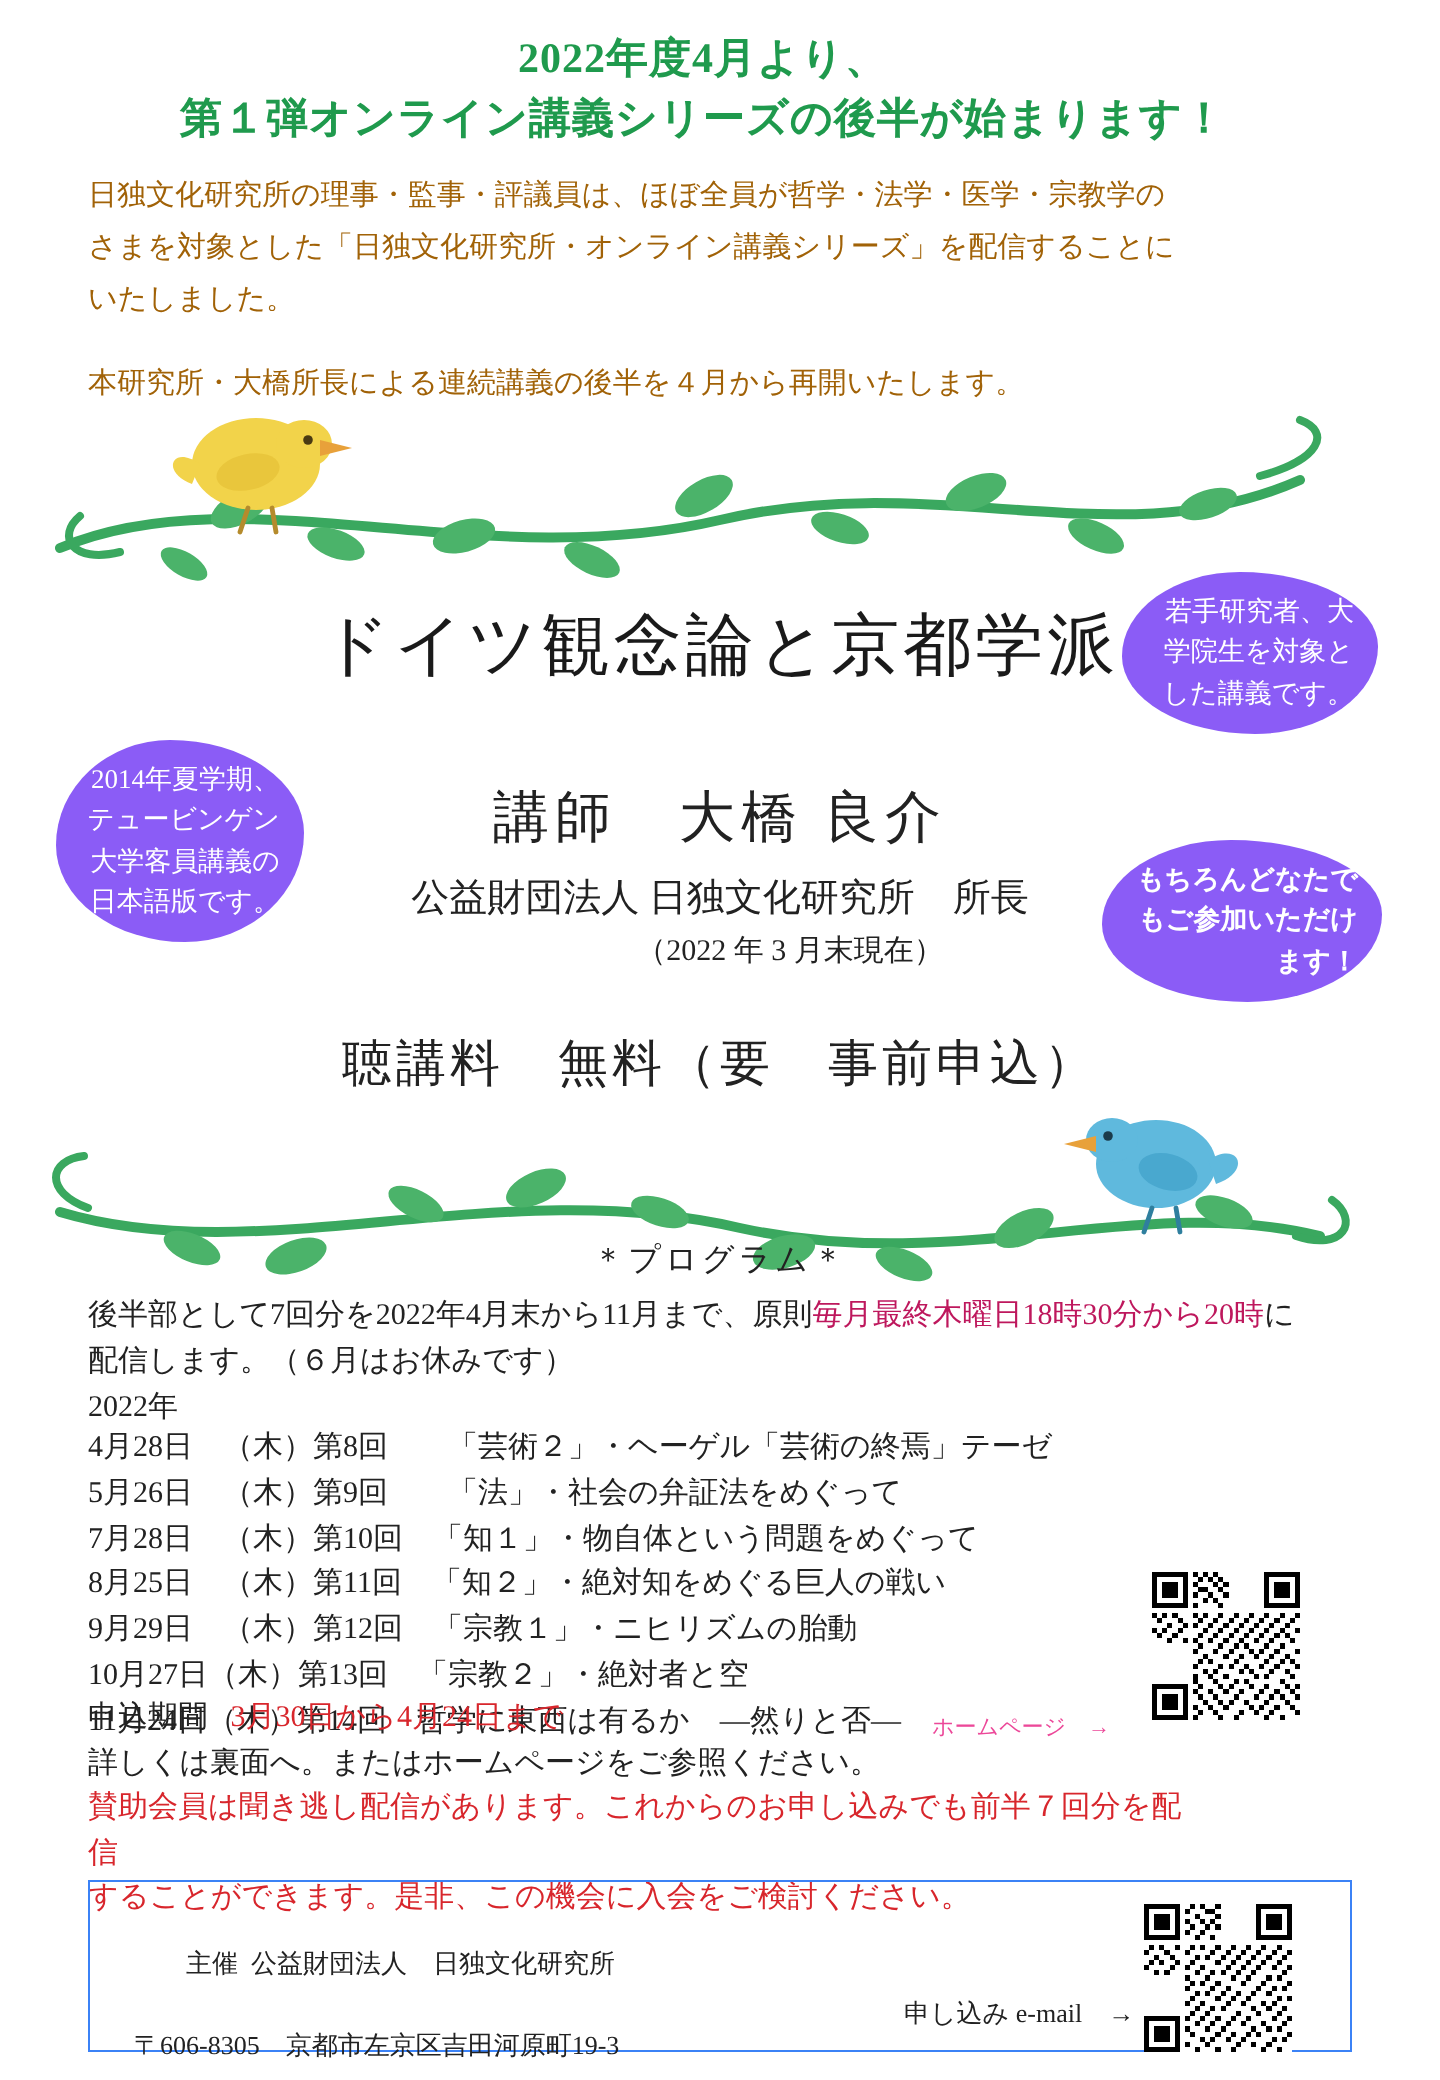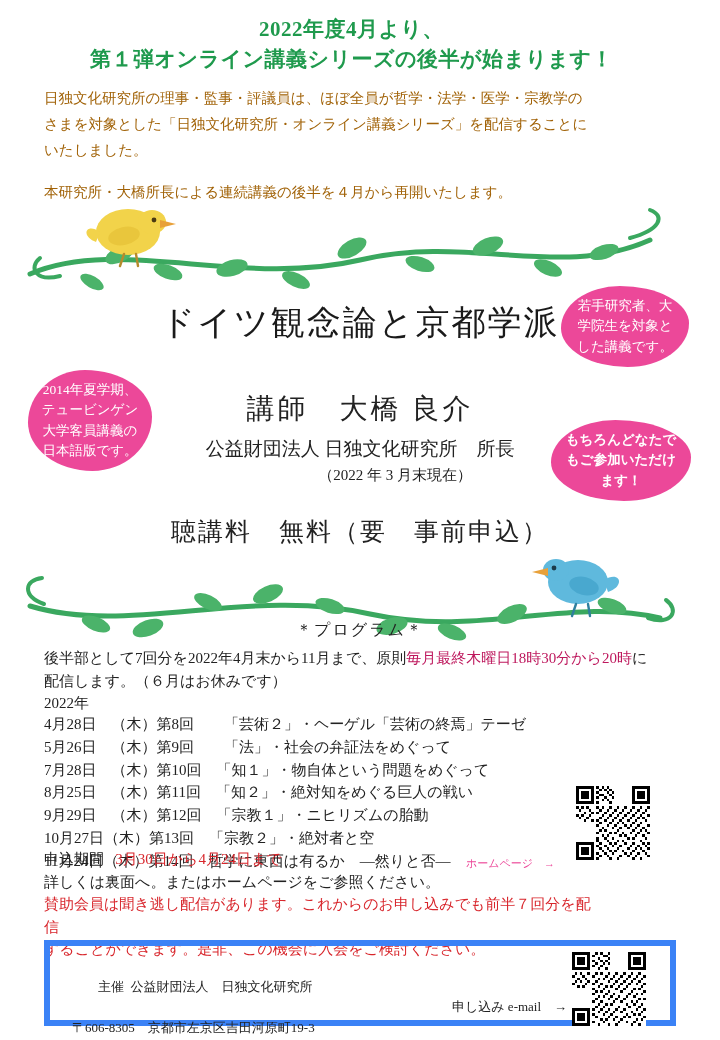--- a/index.html
+++ b/index.html
@@ -89,27 +89,27 @@
     padding-left: 70px;
   }
   .fee {
     margin-top: 30px;
     font-size: 25px;
     letter-spacing: 2px;
   }
   
   .bubble {
     position: absolute;
-    background: #ec4899;
+    background: #8b5cf6;
     color: #ffffff;
     font-size: 13.5px;
     line-height: 1.5;
     padding: 10px 12px;
     border-radius: 46% 54% 48% 52% / 52% 46% 54% 48%;
-    text-align: center;
+    text-align: right;
   }
   .bubble.b1 { 
     top: 286px;
     right: 14px;
     width: 104px;
   }
   .bubble.b2 { 
     top: 370px;
     left: 28px;
     width: 100px;
@@ -189,21 +189,21 @@
     width: 74px;
     height: 74px;
   }
   
   .footer {
     position: absolute;
     left: 44px;
     top: 940px;
     width: 632px;
     height: 86px;
-    border: 6px solid #3b82f6;
+    border: 1px solid #3b82f6;
     box-sizing: border-box;
   }
   .footer-inner {
     padding: 10px 0 0 22px;
     font-size: 13px;
     line-height: 1.58;
   }
   .frow {
     white-space: pre;
   }

